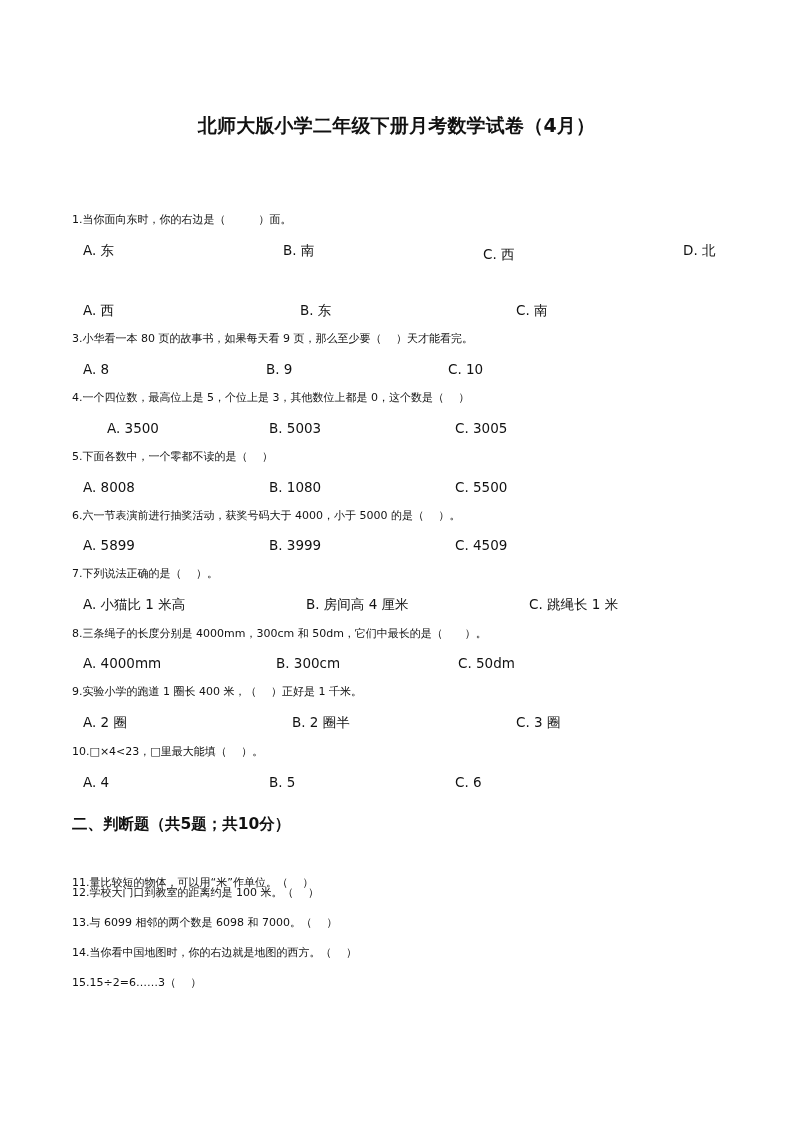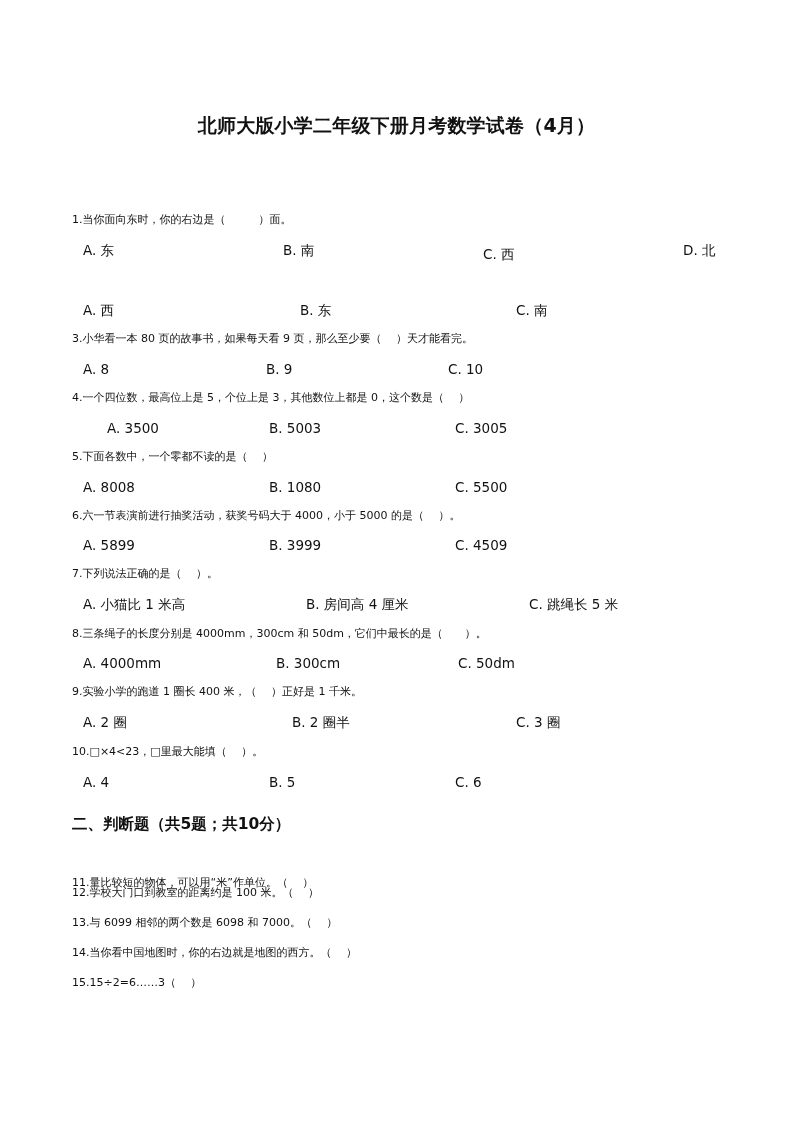--- a/index.html
+++ b/index.html
@@ -59,21 +59,21 @@
   <div class="opt" style="left:455px;top:479px;">C. 5500</div>
 
   <div class="q" style="top:508px;">6.六一节表演前进行抽奖活动，获奖号码大于 4000，小于 5000 的是（　 ）。</div>
   <div class="opt" style="left:83px;top:537px;">A. 5899</div>
   <div class="opt" style="left:269px;top:537px;">B. 3999</div>
   <div class="opt" style="left:455px;top:537px;">C. 4509</div>
 
   <div class="q" style="top:566px;">7.下列说法正确的是（　 ）。</div>
   <div class="opt" style="left:83px;top:596px;">A. 小猫比 1 米高</div>
   <div class="opt" style="left:306px;top:596px;">B. 房间高 4 厘米</div>
-  <div class="opt" style="left:529px;top:596px;">C. 跳绳长 5 米</div>
+  <div class="opt" style="left:529px;top:596px;">C. 跳绳长 1 米</div>
 
   <div class="q" style="top:626px;">8.三条绳子的长度分别是 4000mm，300cm 和 50dm，它们中最长的是（　　）。</div>
   <div class="opt" style="left:83px;top:655px;">A. 4000mm</div>
   <div class="opt" style="left:276px;top:655px;">B. 300cm</div>
   <div class="opt" style="left:458px;top:655px;">C. 50dm</div>
 
   <div class="q" style="top:684px;">9.实验小学的跑道 1 圈长 400 米，（　 ）正好是 1 千米。</div>
   <div class="opt" style="left:83px;top:714px;">A. 2 圈</div>
   <div class="opt" style="left:292px;top:714px;">B. 2 圈半</div>
   <div class="opt" style="left:516px;top:714px;">C. 3 圈</div>

